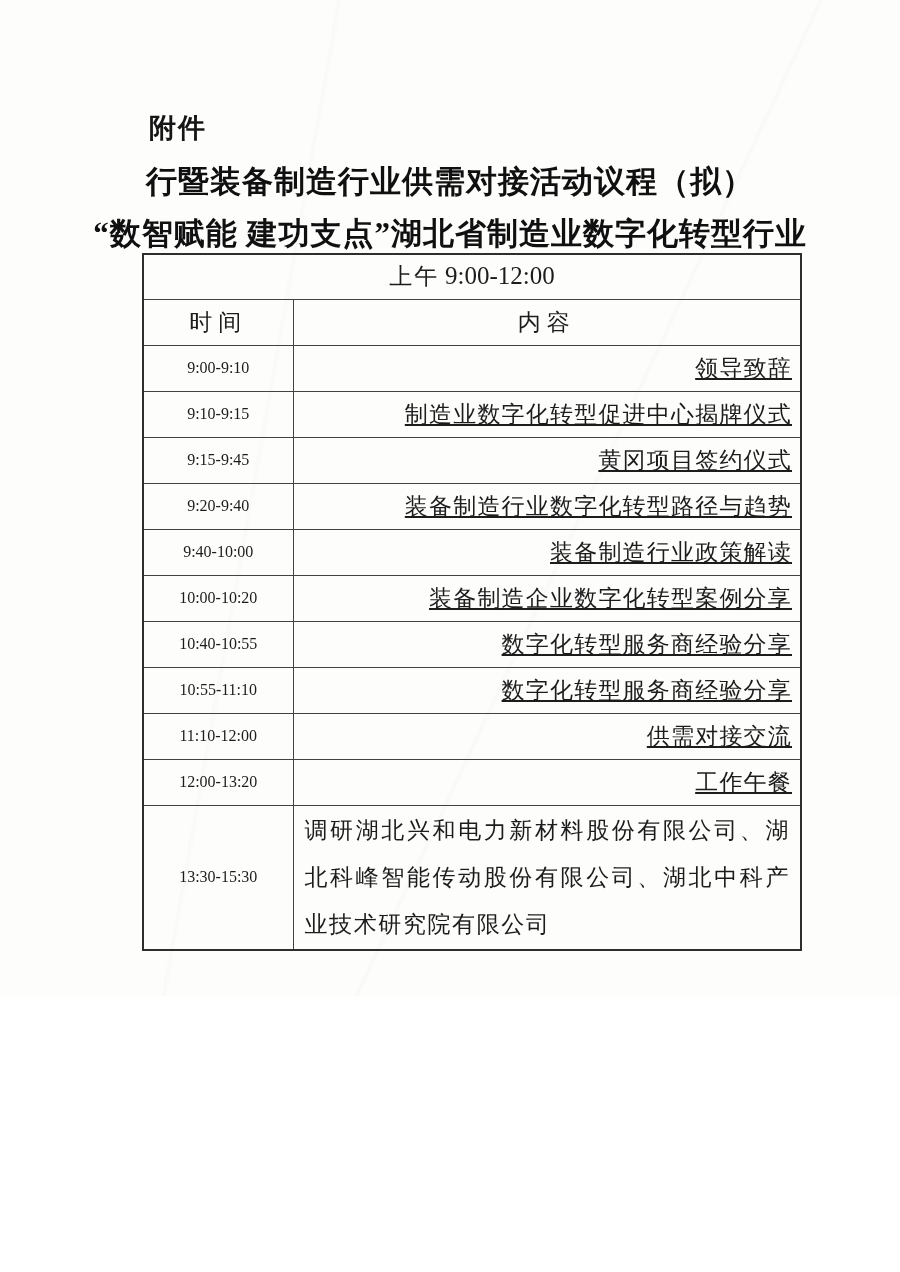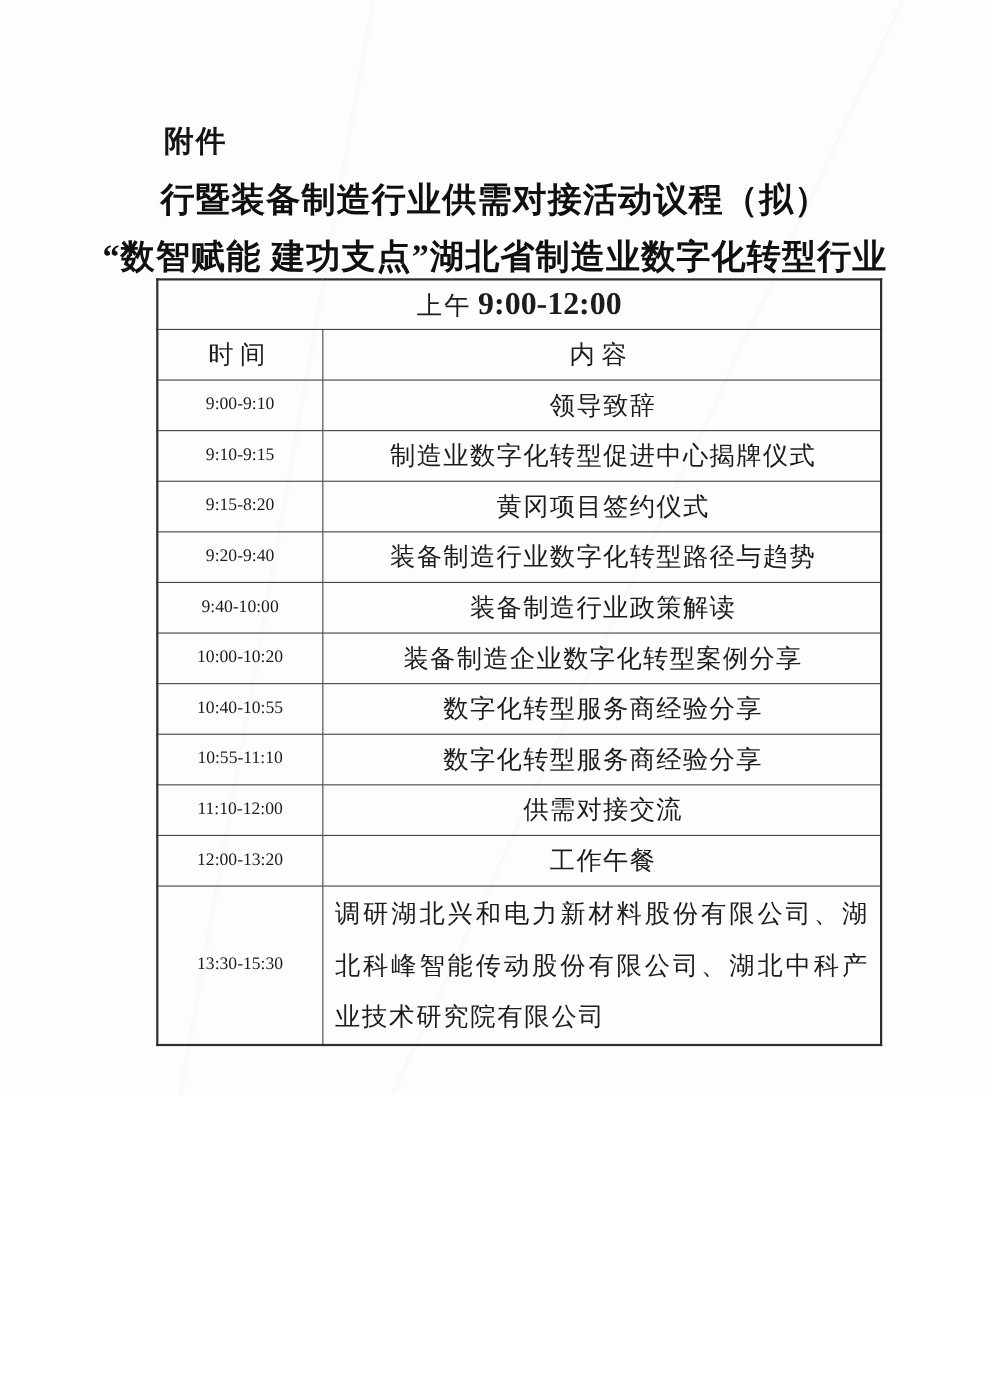--- a/index.html
+++ b/index.html
@@ -62,35 +62,36 @@
   .r-head    { height: 46px; margin-top: 36px; }
   .r-data    { height: 46px; }
   .r-tall    { height: 143px; }
   .cell-center { text-align: center; }
   .cell-time {
     text-align: center;
     font-size: 16px;
     white-space: nowrap;
   }
   .cell-content {
-    text-align: center;
+    text-align: right;
     padding-left: 11px;
     padding-right: 8px;
     letter-spacing: 1.2px;
+    text-decoration: underline;
   }
   .cell-content-tall {
     text-align: justify;
     padding-left: 11px;
     padding-right: 10px;
     letter-spacing: 1.6px;
     line-height: 47px;
   }
   .session-time {
-    font-weight: 700;
-    font-size: 29px;
+    font-weight: 400;
+    font-size: 25px;
   }
   .session-period {
     letter-spacing: 2px;
   }
   .col-head {
     letter-spacing: 6px;
   }
 </style>
 </head>
 <body>
@@ -126,21 +127,21 @@
 
       <tr class="r-data">
         <td class="cell-time">9:00-9:10</td>
         <td class="cell-content">领导致辞</td>
       </tr>
       <tr class="r-data">
         <td class="cell-time">9:10-9:15</td>
         <td class="cell-content">制造业数字化转型促进中心揭牌仪式</td>
       </tr>
       <tr class="r-data">
-        <td class="cell-time">9:15-8:20</td>
+        <td class="cell-time">9:15-9:45</td>
         <td class="cell-content">黄冈项目签约仪式</td>
       </tr>
       <tr class="r-data">
         <td class="cell-time">9:20-9:40</td>
         <td class="cell-content">装备制造行业数字化转型路径与趋势</td>
       </tr>
       <tr class="r-data">
         <td class="cell-time">9:40-10:00</td>
         <td class="cell-content">装备制造行业政策解读</td>
       </tr>

